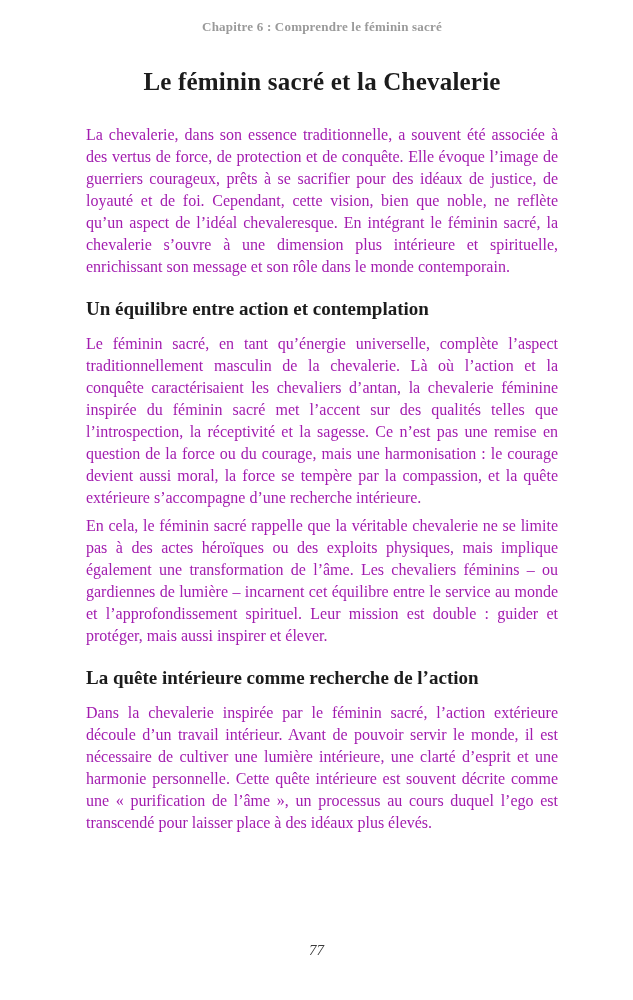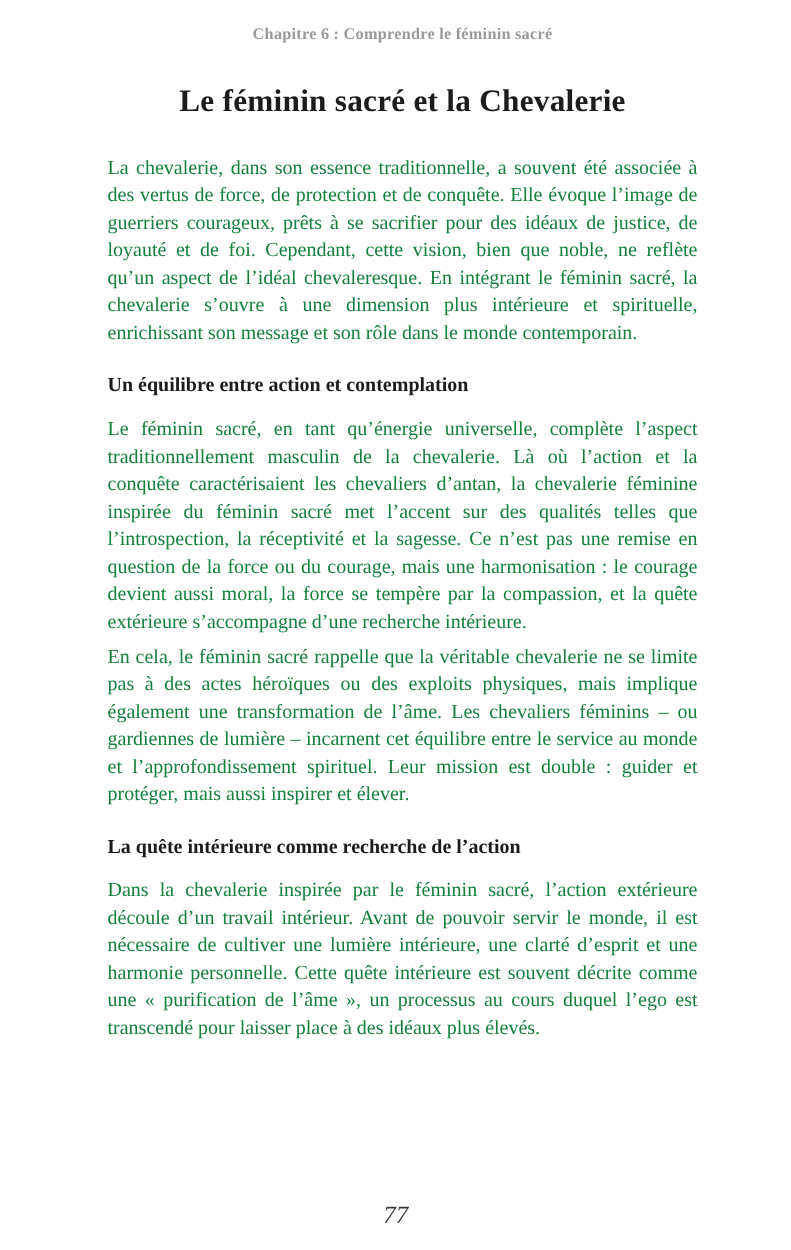--- a/index.html
+++ b/index.html
@@ -35,40 +35,40 @@
       color: #1c1c1c;
       letter-spacing: 0.2px;
     }
     .body-text p.para {
       margin: 0 0 6px 0;
       font-size: 16px;
       line-height: 22px;
       text-align: justify;
       hyphens: auto;
       -webkit-hyphens: auto;
-      color: #15803d;
+      color: #a21caf;
     }
     .body-text p.first-para {
       margin-top: 28px;
     }
     .body-text h2.section-heading {
       margin: 20px 0 13px 0;
-      font-size: 16px;
+      font-size: 19px;
       line-height: 22px;
       font-weight: bold;
       color: #1c1c1c;
       text-align: left;
     }
     .page-number {
       position: absolute;
       left: 0;
       right: 0;
-      bottom: 16px;
+      bottom: 41px;
       text-align: center;
-      font-size: 20px;
+      font-size: 15px;
       font-style: italic;
       color: #3a3a3a;
     }
   </style>
 </head>
 <body>
 
 <div class="page">
 
   <div class="running-header">Chapitre 6 : Comprendre le féminin sacré</div>

